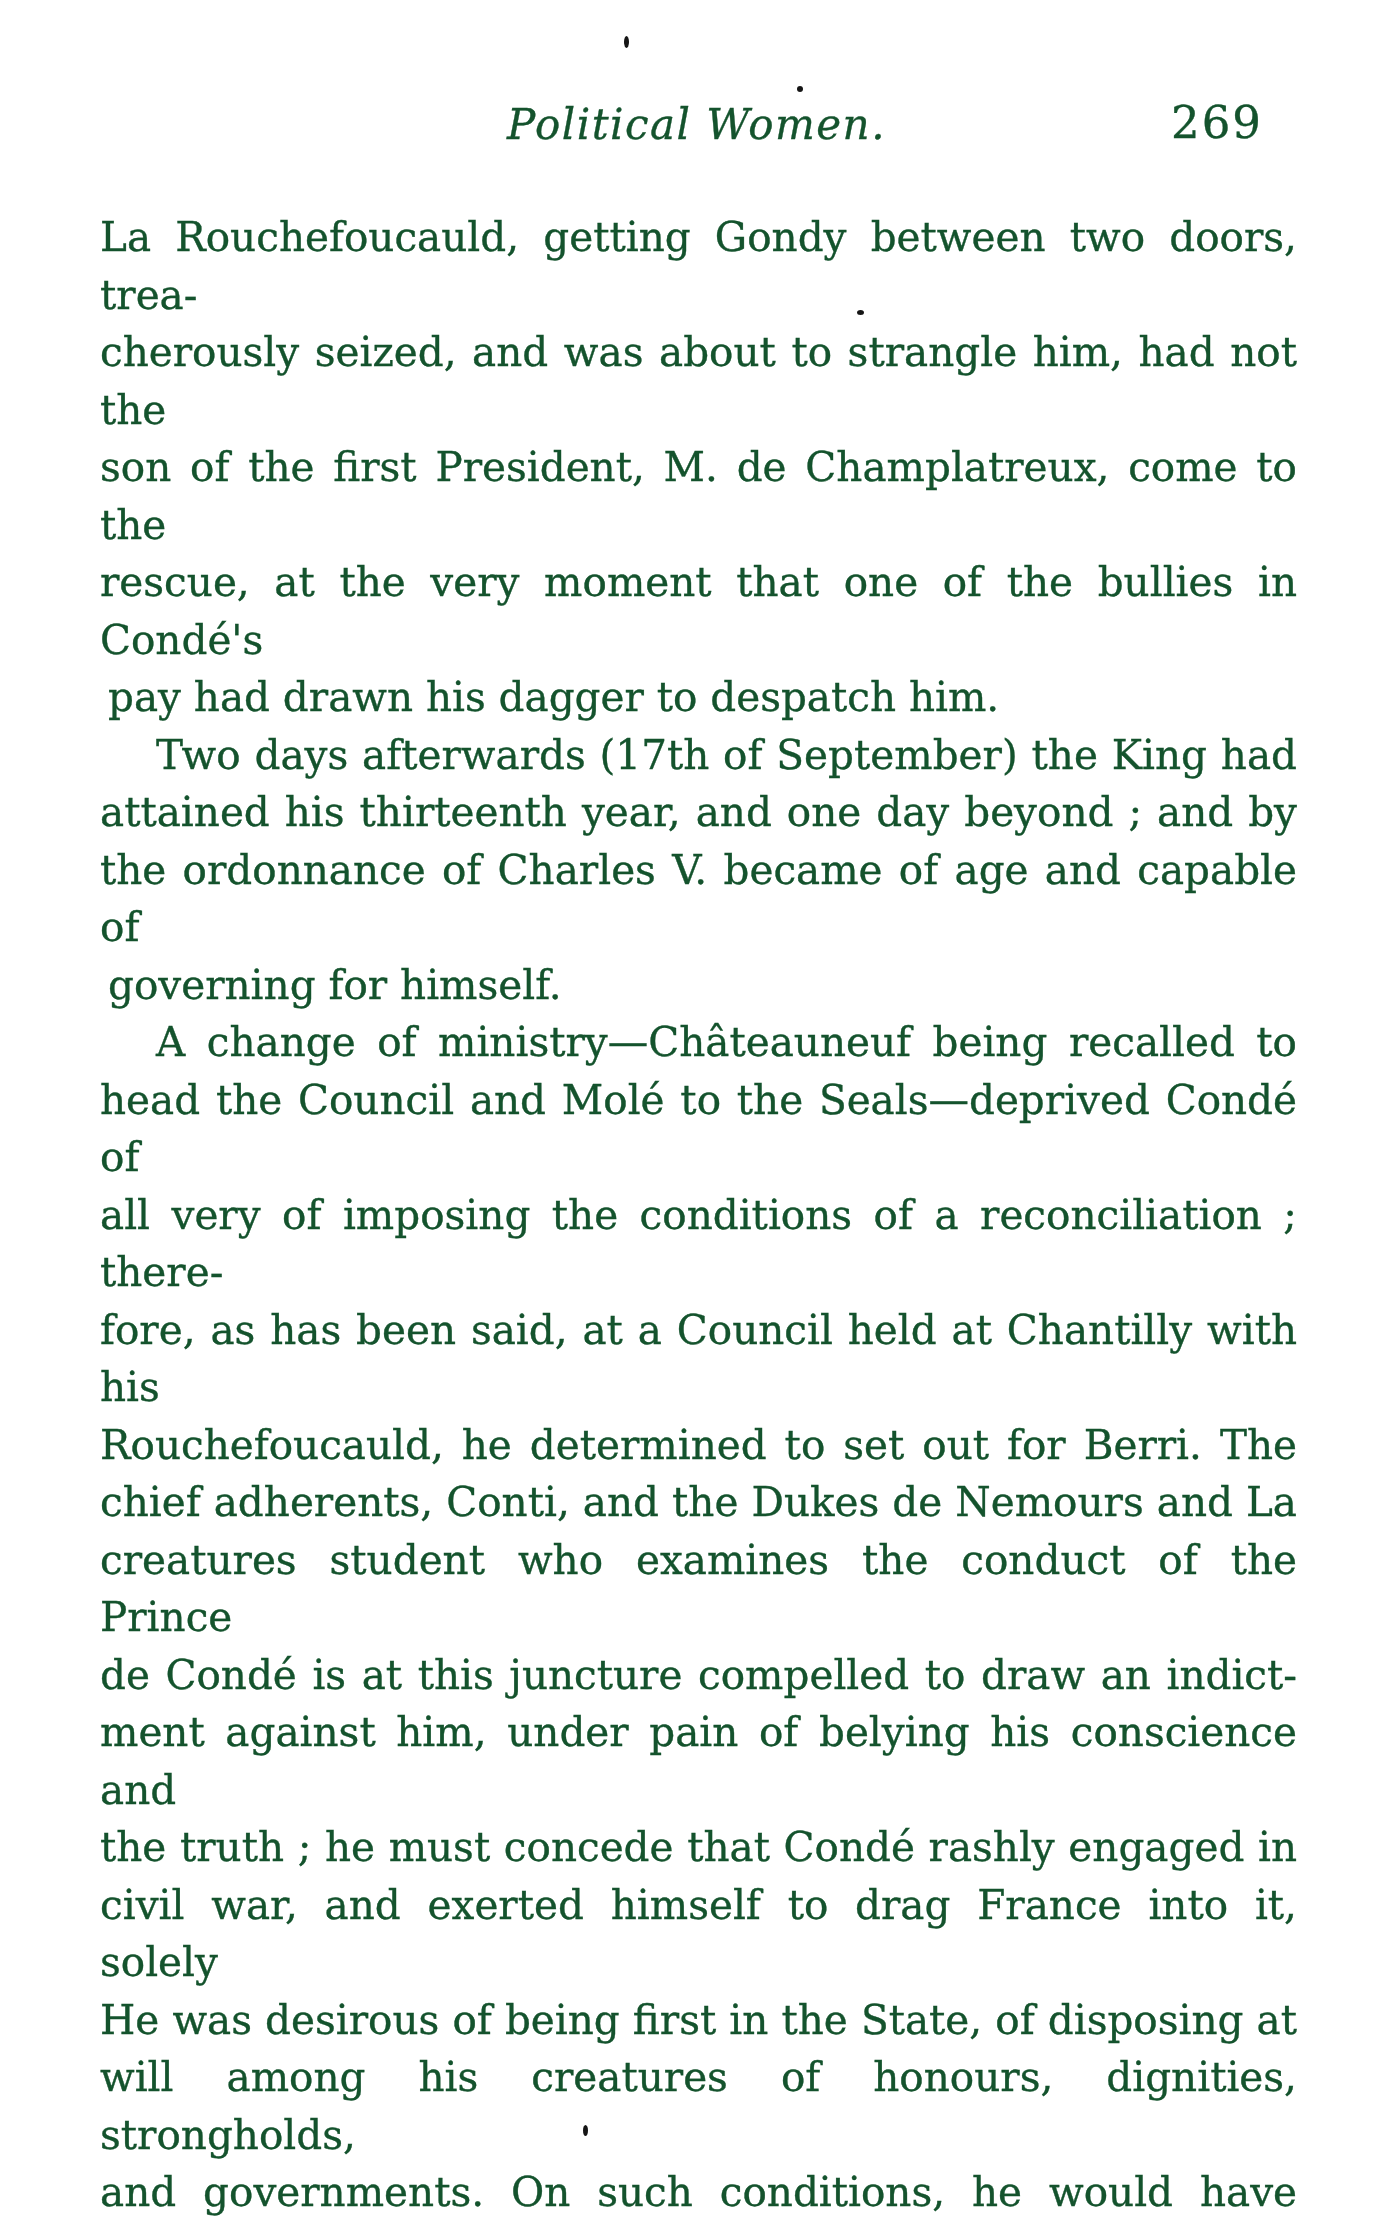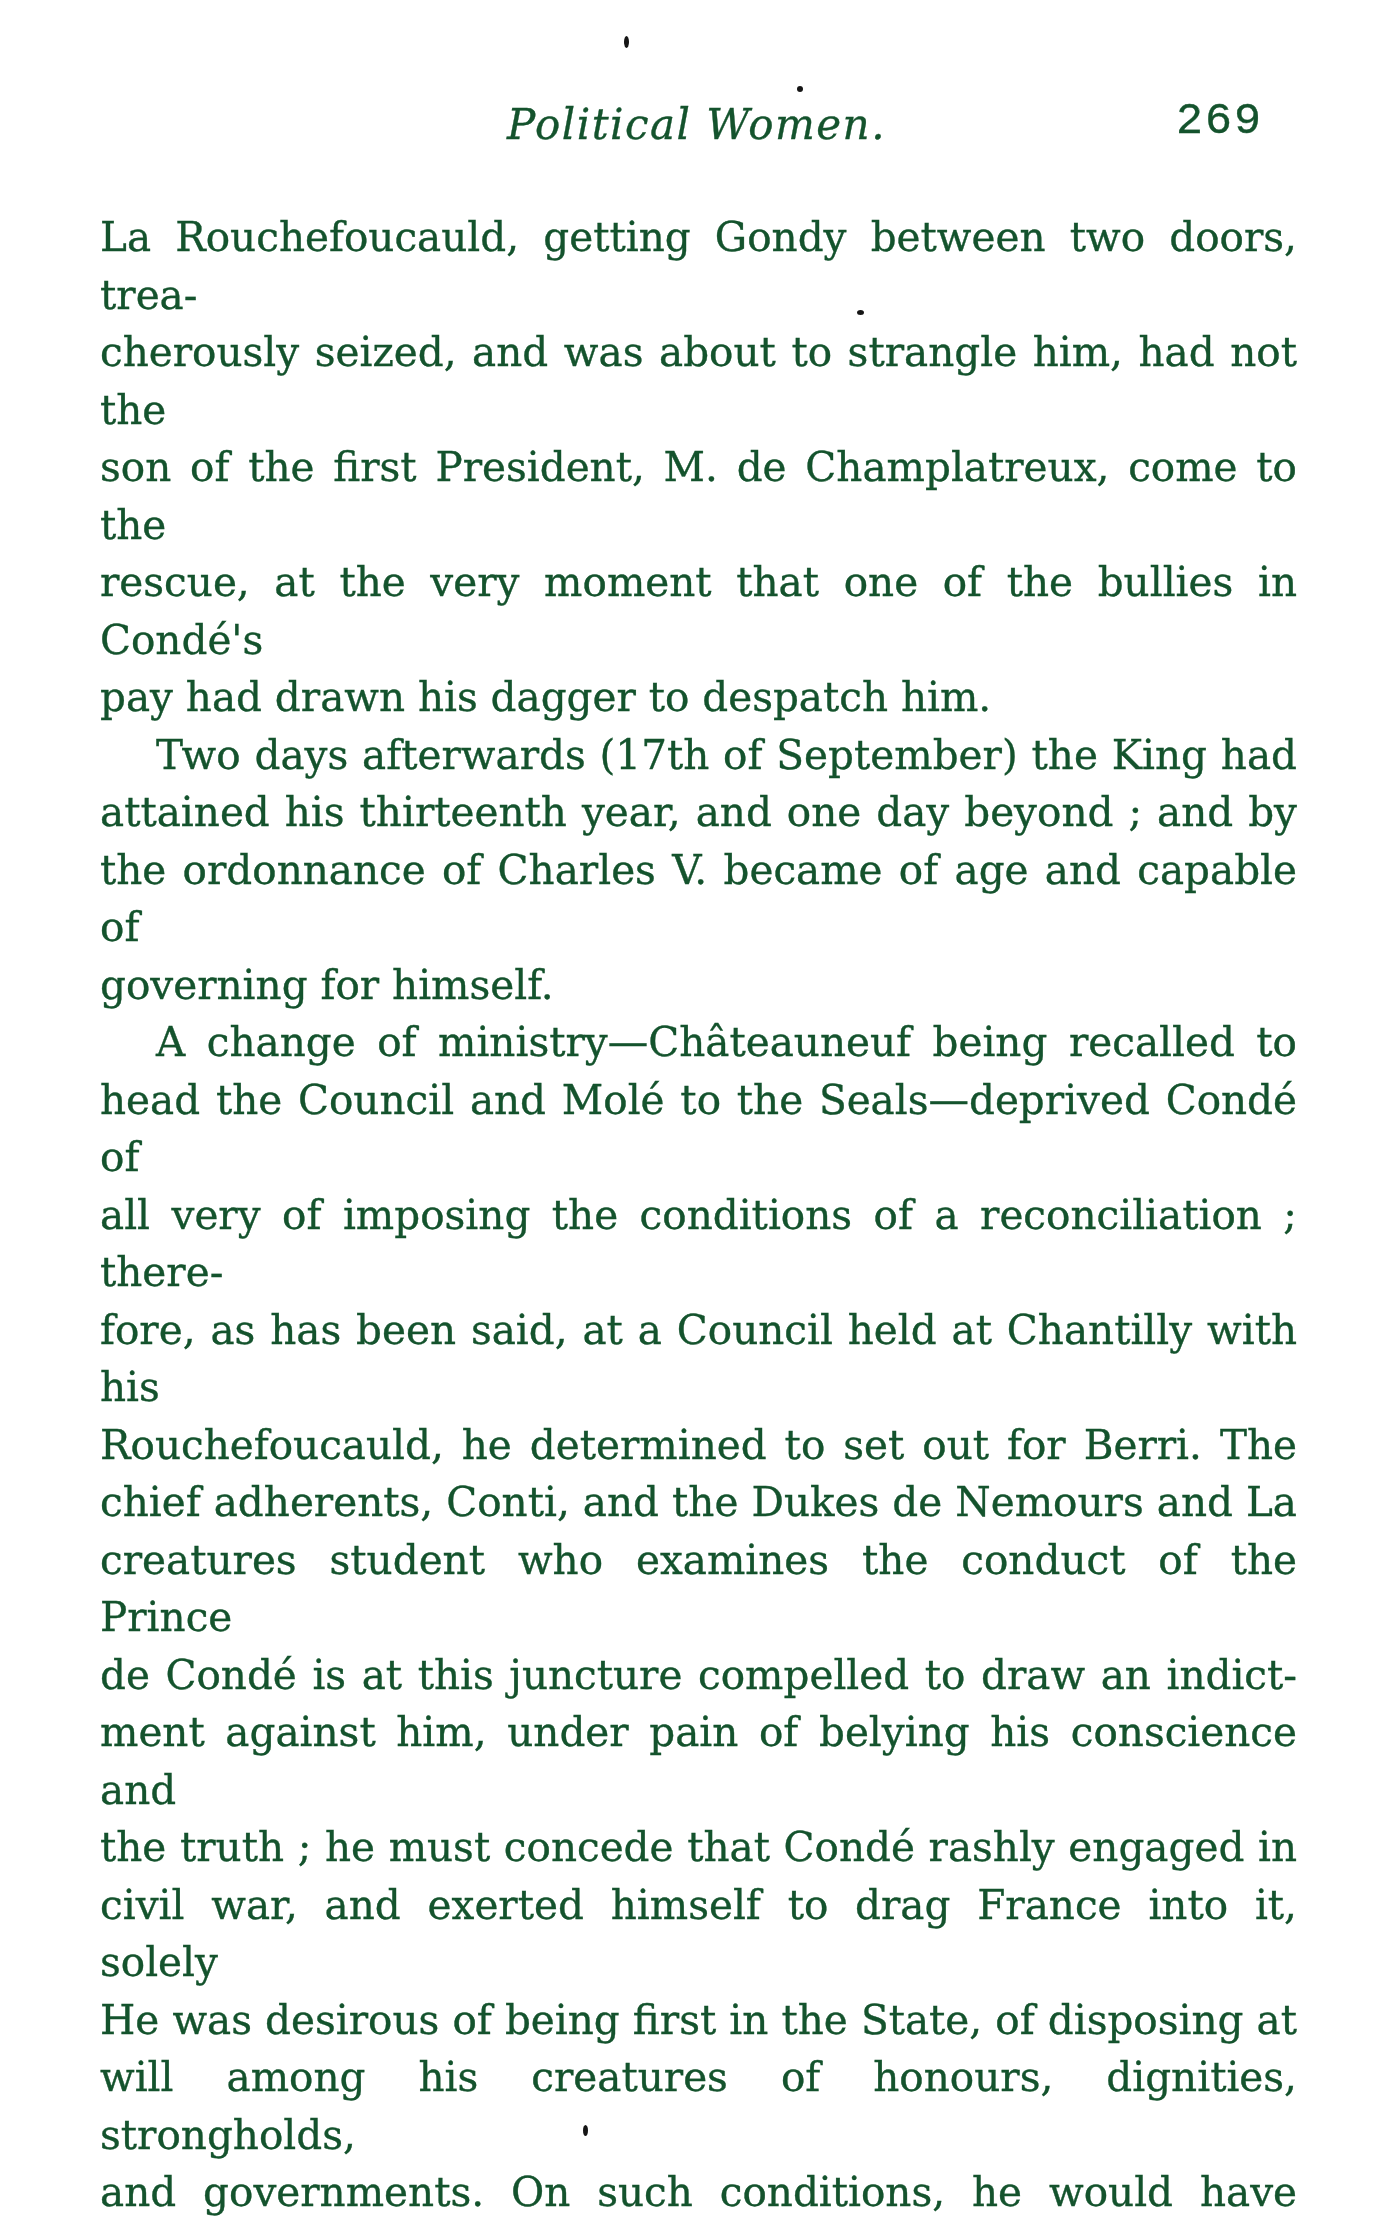--- a/index.html
+++ b/index.html
@@ -31,36 +31,35 @@
     text-align: center;
     font-style: italic;
     letter-spacing: 1.5px;
   }
   .page-number {
     position: absolute;
     right: 130px;
     top: 0;
     font-size: 45px;
     letter-spacing: 2px;
-    font-family: Liberation Mono, monospace;
   }
 
   .text-block {
     position: absolute;
     left: 100px;
     top: 209px;
     width: 1197px;
     font-size: 40.5px;
     line-height: 57.5px;
   }
   .line {
     text-align: justify;
     text-align-last: justify;
   }
-  .line.flush-left { text-align-last: left; }
+  .line.flush-left { text-align-last: left; margin-left: 8px; }
   .line.indent { text-indent: 56px; }
 
   .speck {
     position: absolute;
     background: #151515;
     border-radius: 50%;
   }
 </style>
 </head>
 <body>

